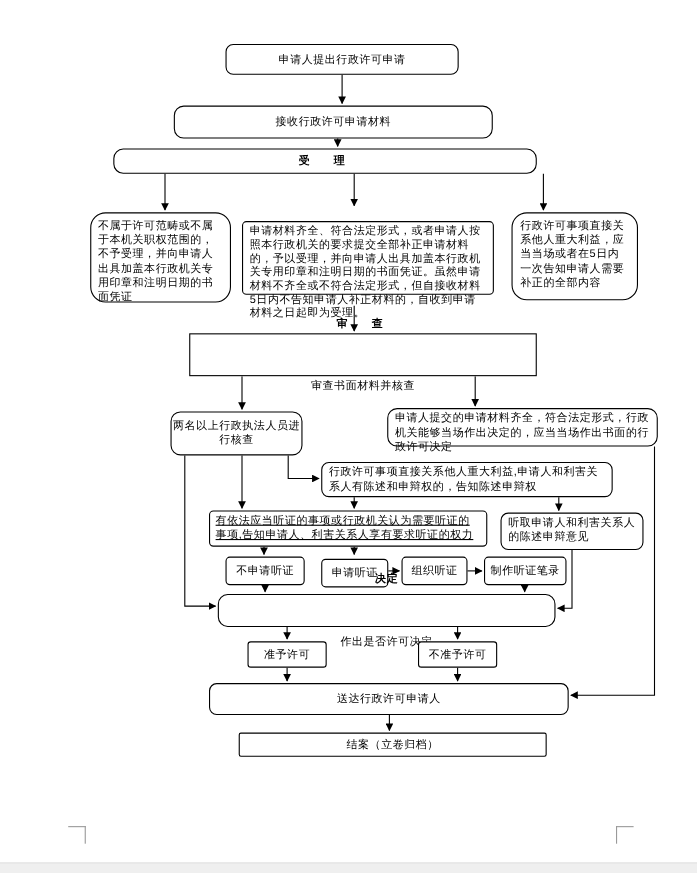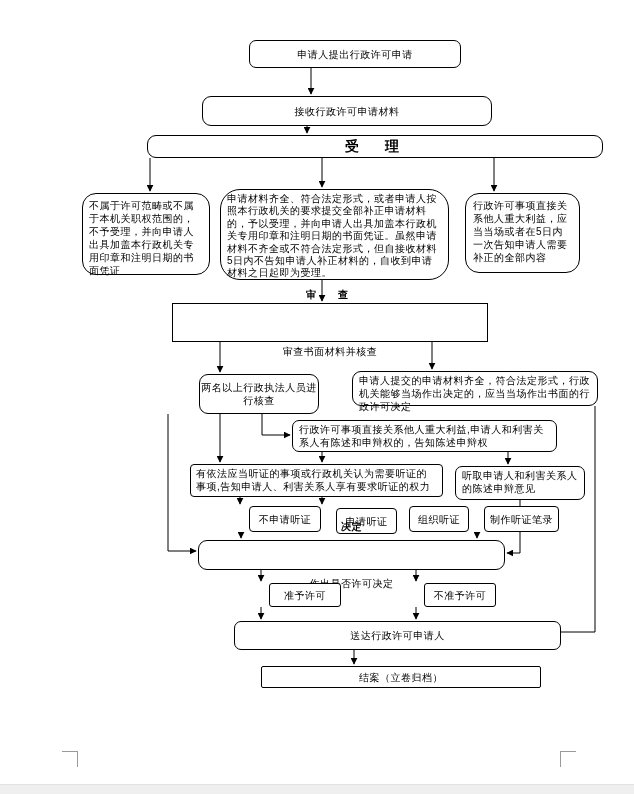--- a/index.html
+++ b/index.html
@@ -3,21 +3,21 @@
 <meta charset="utf-8">
 <style>
   html,body{margin:0;padding:0;background:#fff;}
   #page{position:relative;width:634px;height:794px;background:#ffffff;overflow:hidden;
         font-family:"Liberation Sans",sans-serif;color:#000;}
   .page-title{position:absolute;left:0;top:10px;width:634px;text-align:center;
         font-family:"DejaVu Serif",serif;font-weight:bold;font-size:16px;letter-spacing:3px;}
   svg.wires{position:absolute;left:0;top:0;pointer-events:none;}
   .node{position:absolute;background:#fff;border:1px solid #000;box-sizing:border-box;
         font-size:10px;line-height:13px;letter-spacing:0.5px;}
-  .center{display:flex;align-items:center;justify-content:center;text-align:center;margin-left:44px;}
+  .center{display:flex;align-items:center;justify-content:center;text-align:center;}
   .textbox{padding:3px 6px;text-align:left;}
   .stack{display:flex;flex-direction:column;align-items:center;justify-content:center;text-align:right;gap:44px;}
   .b{font-weight:bold;}
   .sp{letter-spacing:6px;}
   .mark{position:absolute;width:15px;height:15px;}
   .mark-left{border-top:1px solid #9a9a9a;border-right:1px solid #9a9a9a;}
   .mark-right{border-top:1px solid #9a9a9a;border-left:1px solid #9a9a9a;}
   .bottom-bar{position:absolute;left:0;top:784px;width:634px;height:10px;background:#efefef;border-top:1px solid #e2e2e2;}
 </style>
 </head>
@@ -63,29 +63,29 @@
   </svg>
 
   <div class="node center" style="left:205px;top:40px;width:212px;height:28px;border-radius:7px;">
     <span>申请人提出行政许可申请</span>
   </div>
 
   <div class="node center" style="left:158px;top:96px;width:290px;height:30px;border-radius:9px;">
     <span>接收行政许可申请材料</span>
   </div>
 
-  <div class="node center b sp" style="left:103px;top:135px;width:456px;height:23px;border-radius:9px;font-size:14px;">
+  <div class="node center b sp" style="left:103px;top:135px;width:385px;height:23px;border-radius:9px;font-size:10px;">
     <span>受　理</span>
   </div>
 
   <div class="node textbox" style="left:82px;top:193px;width:128px;height:82px;border-radius:14px;padding-top:5px;">
     <span>不属于许可范畴或不属于本机关职权范围的，不予受理，并向申请人出具加盖本行政机关专用印章和注明日期的书面凭证</span>
   </div>
 
-  <div class="node textbox" style="left:220px;top:189px;width:229px;height:91px;border-radius:20px;line-height:12.4px;">
+  <div class="node textbox" style="left:220px;top:201px;width:229px;height:67px;border-radius:4px;line-height:12.4px;">
     <span>申请材料齐全、符合法定形式，或者申请人按照本行政机关的要求提交全部补正申请材料的，予以受理，并向申请人出具加盖本行政机关专用印章和注明日期的书面凭证。虽然申请材料不齐全或不符合法定形式，但自接收材料5日内不告知申请人补正材料的，自收到申请材料之日起即为受理。</span>
   </div>
 
   <div class="node textbox" style="left:465px;top:193px;width:115px;height:80px;border-radius:14px;padding:5px 7px;">
     <span>行政许可事项直接关系他人重大利益，应当当场或者在5日内一次告知申请人需要补正的全部内容</span>
   </div>
 
   <div class="node stack" style="left:172px;top:303px;width:316px;height:39px;border-radius:0;">
     <div class="b sp">审　查</div>
     <div>审查书面材料并核查</div>
@@ -96,21 +96,21 @@
   </div>
 
   <div class="node textbox" style="left:292px;top:420px;width:265px;height:32px;border-radius:7px;padding:2px 6px;">
     <span>行政许可事项直接关系他人重大利益,申请人和利害关系人有陈述和申辩权的，告知陈述申辩权</span>
   </div>
 
   <div class="node textbox" style="left:352px;top:371px;width:246px;height:35px;border-radius:9px;padding:2px 6px;">
     <span>申请人提交的申请材料齐全，符合法定形式，行政机关能够当场作出决定的，应当当场作出书面的行政许可决定</span>
   </div>
 
-  <div class="node textbox" style="left:190px;top:464px;width:253px;height:33px;border-radius:4px;padding:2px 5px;">
+  <div class="node textbox" style="left:190px;top:464px;width:253px;height:33px;border-radius:4px;padding:2px 5px;text-decoration:underline;">
     <span>有依法应当听证的事项或行政机关认为需要听证的事项,告知申请人、利害关系人享有要求听证的权力</span>
   </div>
 
   <div class="node textbox" style="left:455px;top:466px;width:130px;height:34px;border-radius:7px;padding:2px 6px;">
     <span>听取申请人和利害关系人的陈述申辩意见</span>
   </div>
 
   <div class="node center" style="left:205px;top:506px;width:72px;height:26px;border-radius:4px;">
     <span>不申请听证</span>
   </div>

